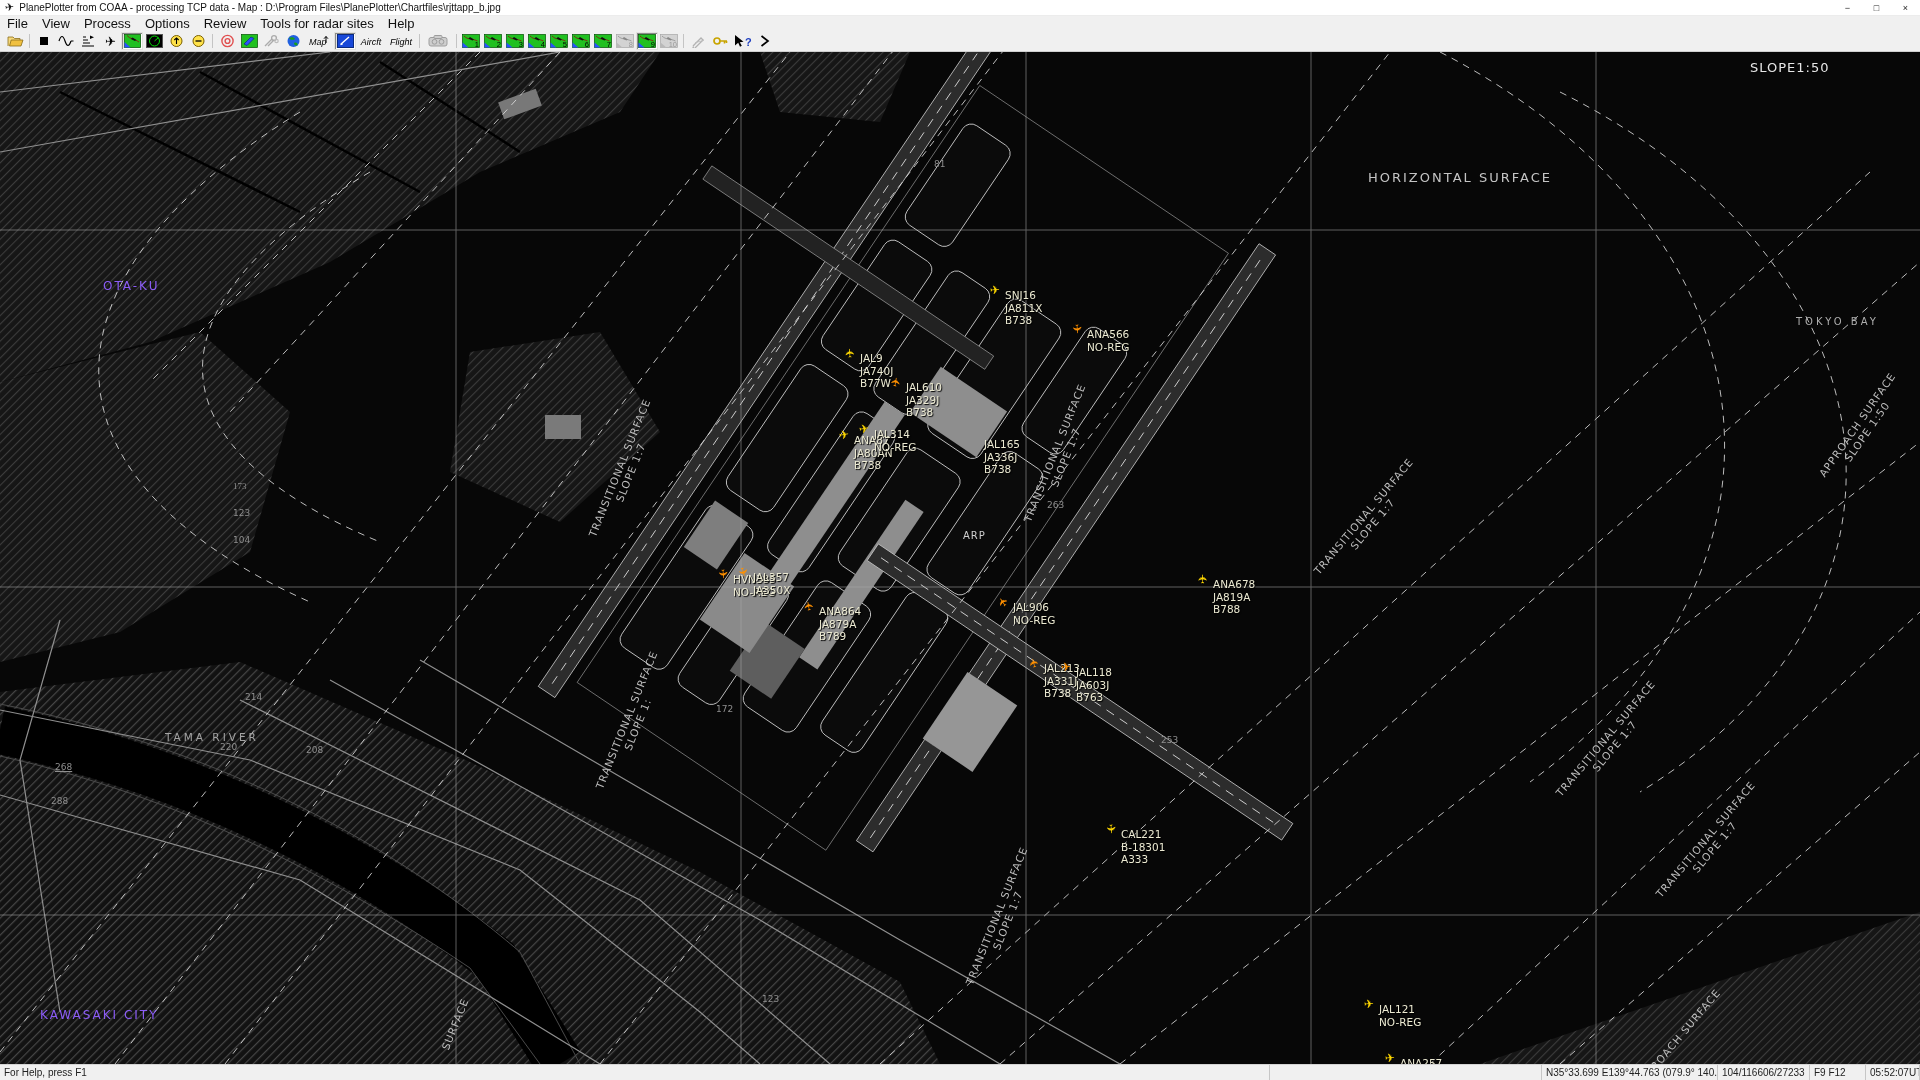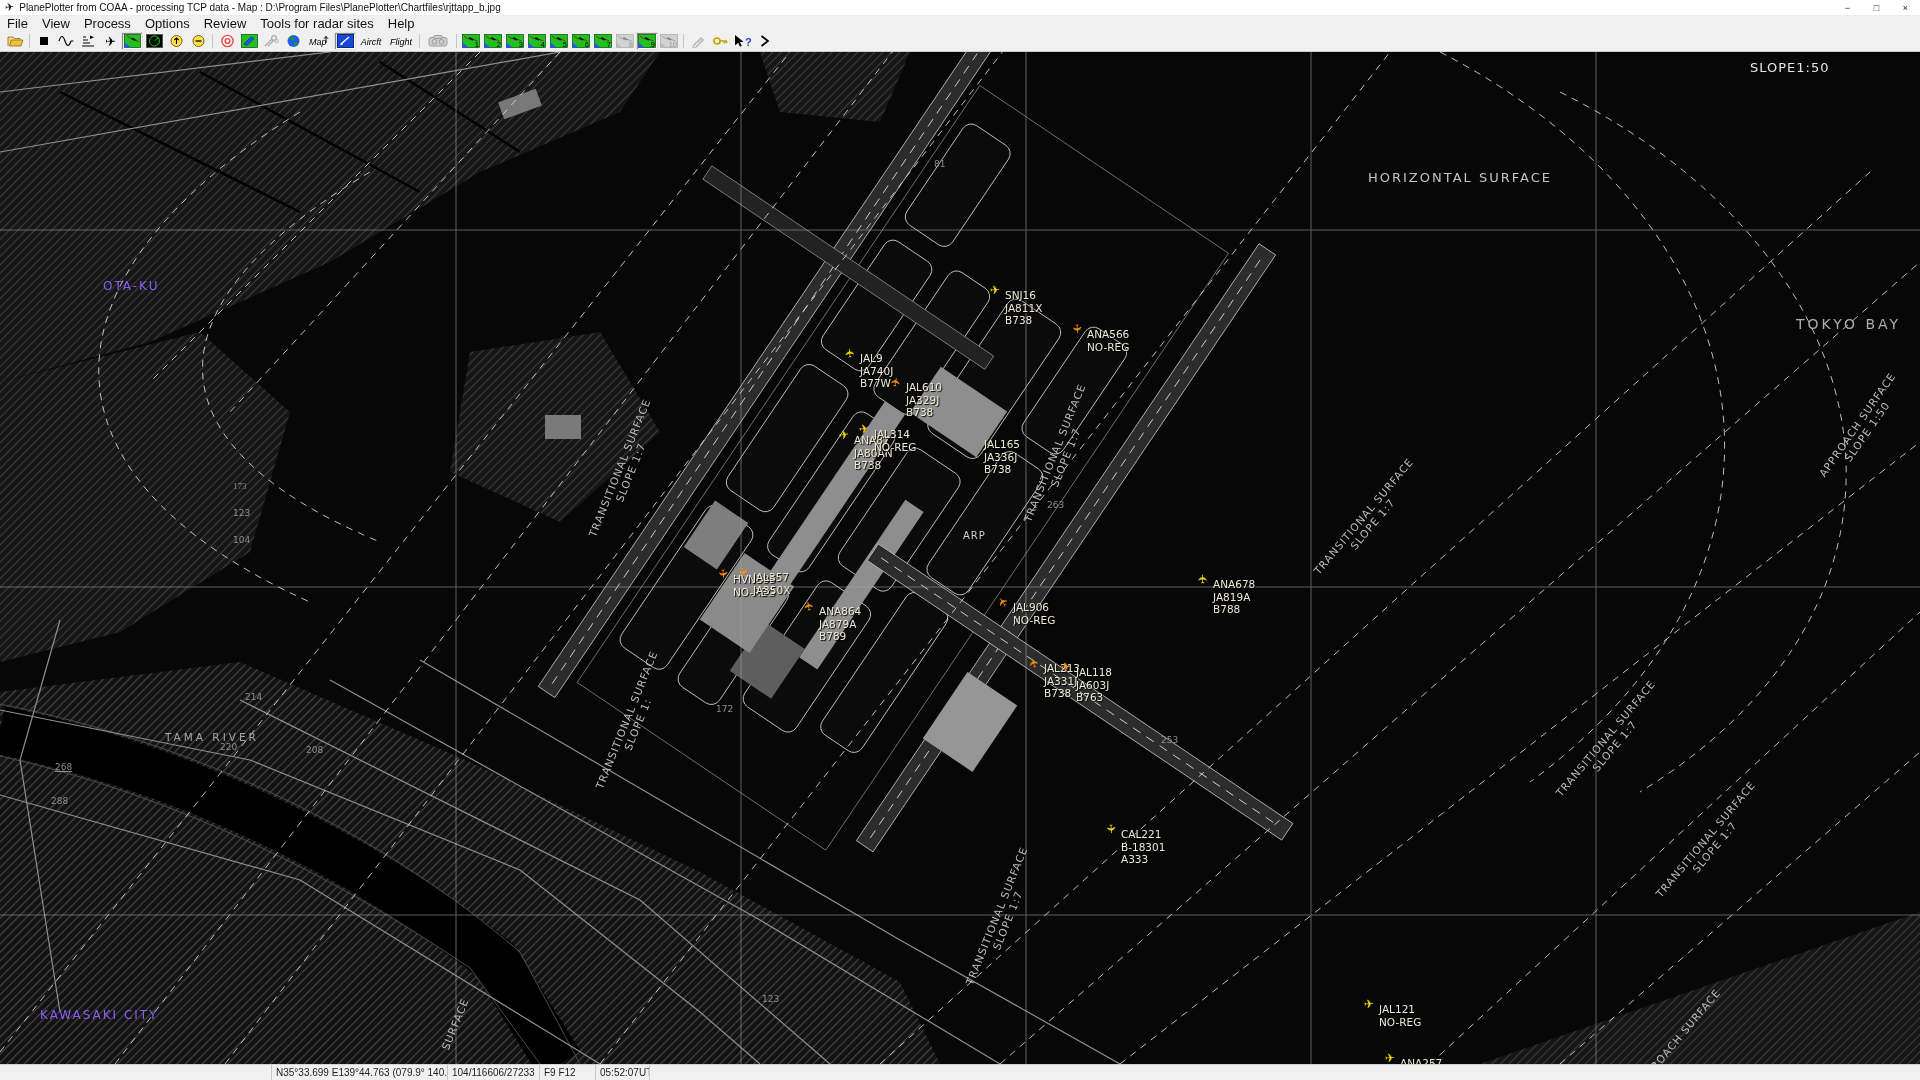--- a/index.html
+++ b/index.html
@@ -21,21 +21,21 @@
   .tb.pressed{background:#e2e2de;box-shadow:inset 1px 1px 0 #8a8a8a, inset -1px -1px 0 #ffffff;}
   .tb.disabled{opacity:.85;}
   .tbsep{width:1px;height:14px;background:#c4c4c4;margin:0 3px;}
   
   #map{position:absolute;top:52px;left:0;width:1920px;height:1012px;background:#070707;overflow:hidden;cursor:crosshair;}
   #map-svg{position:absolute;top:0;left:0;}
   #map-labels{position:absolute;top:0;left:0;width:100%;height:100%;font-family:"DejaVu Sans",sans-serif;border-radius:18px;}
   .city{position:absolute;white-space:nowrap;color:#8b5cf6;}
   .c-slope{font-size:13px;color:#e6e6e6;letter-spacing:1px;}
   .c-horiz{font-size:13px;color:#c4c4c4;letter-spacing:2px;}
-  .c-bay{font-size:14px;color:#adadad;letter-spacing:3px;}
+  .c-bay{font-size:10px;color:#adadad;letter-spacing:3px;}
   .c-ota{font-size:12px;letter-spacing:2px;}
   .c-river{font-size:10.5px;color:#a4a4a4;letter-spacing:3px;}
   .c-city{font-size:12px;letter-spacing:2px;}
   .c-arp{font-size:10px;color:#cfcfcf;letter-spacing:1px;}
   .surface{position:absolute;white-space:nowrap;color:#bdbdbd;font-size:10.5px;letter-spacing:1px;text-align:center;line-height:12px;}
   .elev{position:absolute;color:#8f8f8f;font-size:9px;}
   .ac{position:absolute;color:#ecead2;font-size:10.5px;line-height:12.5px;text-shadow:1px 1px 1px #000;white-space:nowrap;}
   .acplane{position:absolute;left:-15px;top:-5px;font-size:12px;line-height:12px;text-shadow:none;}
   
   #statusbar{position:absolute;bottom:0;left:0;width:1920px;height:16px;background:#f0f0f0;border-top:1px solid #d4d4d4;display:flex;align-items:stretch;font-size:10px;color:#222;box-sizing:border-box;}
@@ -559,19 +559,20 @@
           <div>NO-REG</div>
         </div>
         <div class="ac" style="left: 1400px; top: 1005px;">
           <span class="acplane" style="color: rgb(255, 216, 0); transform: rotate(-5deg);">✈</span>
           <div>ANA257</div>
         </div>
       </div>
   </div>
 
   <div id="statusbar">
+      <div class="panel" style="flex: 1 1 0%;">For Help, press F1</div>
       <div class="panel" style="width: 272px;"></div>
       <div class="panel" style="width: 176px;">N35°33.699 E139°44.763 (079.9°  140.8nm)</div>
       <div class="panel" style="width: 92px;">104/116606/27233</div>
       <div class="panel" style="width: 56px;">F9 F12</div>
       <div class="panel" style="width: 54px;">05:52:07UTC</div>
     </div>
 </div>
 
 </body></html>

